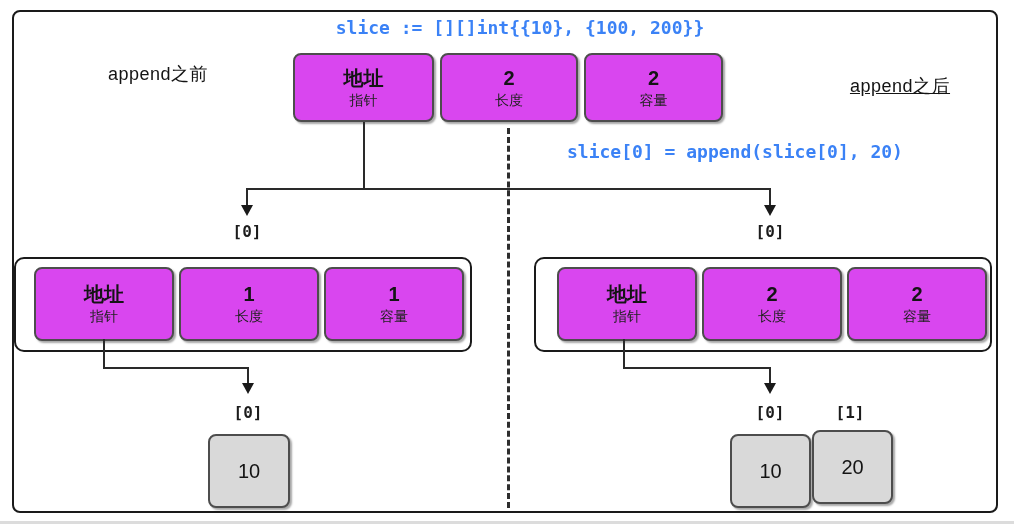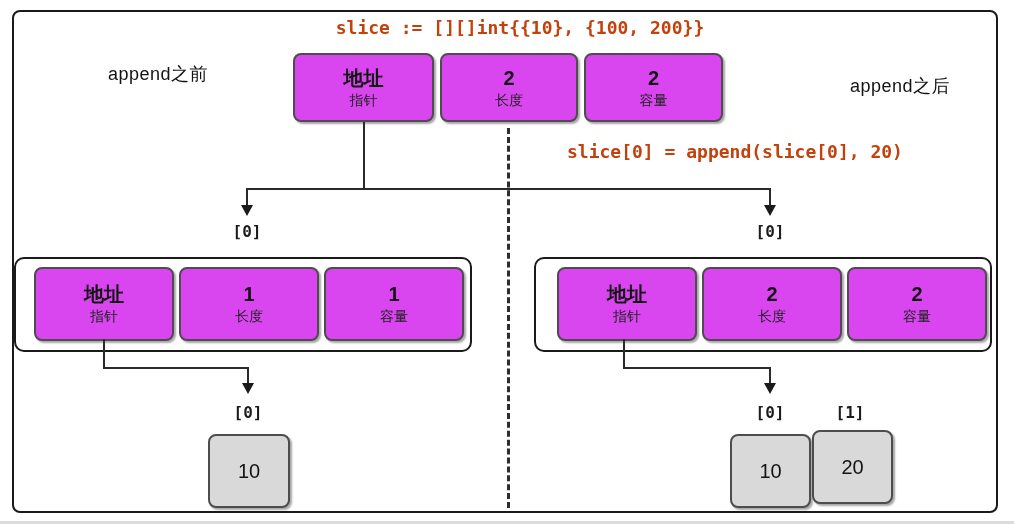--- a/index.html
+++ b/index.html
@@ -9,21 +9,21 @@
     font-family:"Liberation Sans","DejaVu Sans",sans-serif;
     -webkit-font-smoothing:antialiased;
   }
   .abs{position:absolute;box-sizing:border-box;}
   .frame{
     left:12px;top:10px;width:986px;height:503px;
     border:2px solid #1a1a1a;border-radius:8px;background:#fff;
   }
   .code{
     font-family:"DejaVu Sans Mono","Liberation Mono",monospace;
-    font-weight:bold;font-size:18px;color:#c2410c;
+    font-weight:bold;font-size:18px;color:#3b82f6;
     text-align:center;white-space:pre;
   }
   .side-label{
     font-size:18px;color:#141414;text-align:center;letter-spacing:0.5px;
   }
   .cell{
     background:#d946ef;border:2px solid #4d4d4d;border-radius:8px;
     box-shadow:2px 2px 2px rgba(0,0,0,0.35);
     display:flex;flex-direction:column;align-items:center;justify-content:center;
     line-height:1.15;
@@ -55,21 +55,21 @@
   .bottom-strip{left:0;top:521px;width:1014px;height:3px;background:#dcdcdc;}
 </style>
 </head>
 <body>
 
 <div class="abs frame"></div>
 
 <div class="abs code" style="left:270px;top:17px;width:500px;">slice := [][]int{{10}, {100, 200}}</div>
 
 <div class="abs side-label" style="left:88px;top:62px;width:140px;">append之前</div>
-<div class="abs side-label" style="left:830px;top:74px;width:140px;">append之后</div>
+<div class="abs side-label" style="left:830px;top:74px;width:140px;text-decoration:underline;">append之后</div>
 
 <div class="abs cell" style="left:293px;top:53px;width:141px;height:69px;">
   <span class="main">地址</span>
   <span class="sub">指针</span>
 </div>
 <div class="abs cell" style="left:440px;top:53px;width:138px;height:69px;">
   <span class="main">2</span>
   <span class="sub">长度</span>
 </div>
 <div class="abs cell" style="left:584px;top:53px;width:139px;height:69px;">

